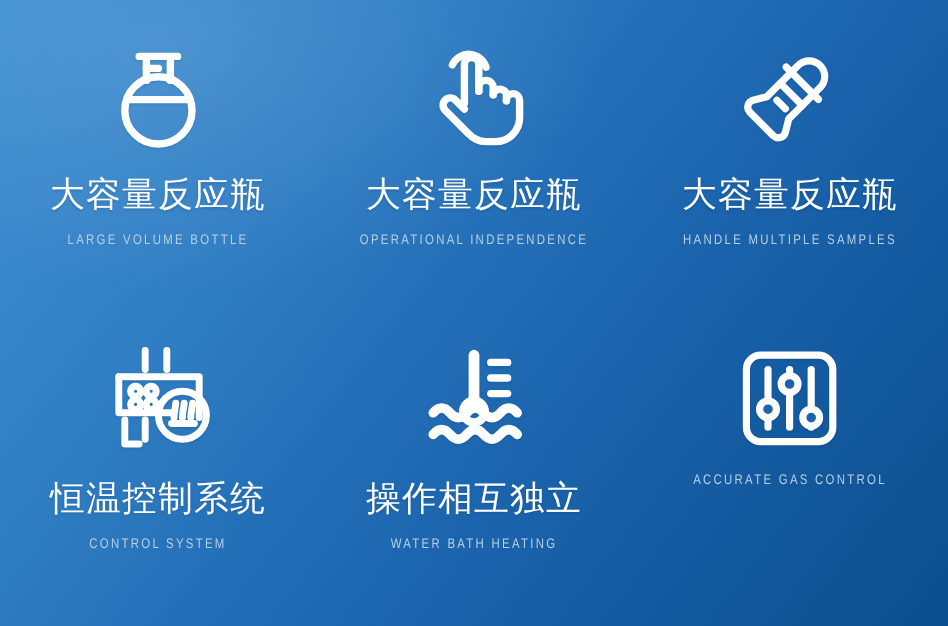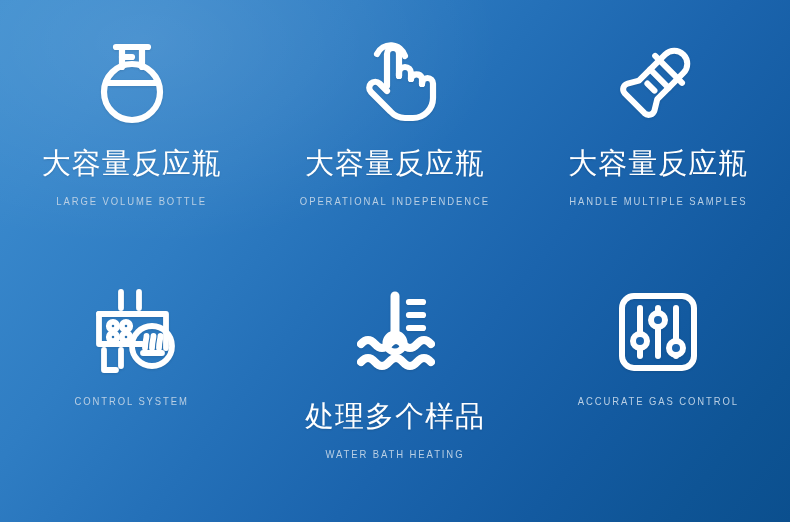--- a/index.html
+++ b/index.html
@@ -159,36 +159,37 @@
           <circle cx="44" cy="51" r="4.2"></circle>
           <line x1="39" y1="64" x2="39" y2="80"></line>
           <path d="M22 64 V84 H34"></path>
           <circle cx="70" cy="60" r="20"></circle>
           <path d="M61 67 H80"></path>
           <path d="M63 62 c0 -6 1.5 -9 1.5 -12"></path>
           <path d="M70 62 c0 -6 1.5 -9 1.5 -12"></path>
           <path d="M77 62 c0 -6 1.5 -9 1.5 -12"></path>
         </svg>
       </div>
+      <div class="title-cn">恒温控制系统</div>
       <div class="title-en">CONTROL SYSTEM</div>
     </div>
 
     <div class="feature row2">
       <div class="icon-wrap">
         <svg width="92" height="92" viewBox="0 0 92 92" fill="none" stroke="#ffffff" stroke-width="6.2" stroke-linecap="round" stroke-linejoin="round">
           <path d="M46 10 V46" stroke-width="9"></path>
           <circle cx="46" cy="57" r="9" stroke-width="7"></circle>
           <line x1="60" y1="16" x2="74" y2="16"></line>
           <line x1="60" y1="29" x2="74" y2="29"></line>
           <line x1="60" y1="42" x2="74" y2="42"></line>
           <path d="M12 58 q7 -8 14 0 t14 0 t14 0 t14 0 t14 0" stroke-width="8"></path>
           <path d="M12 76 q7 -8 14 0 t14 0 t14 0 t14 0 t14 0" stroke-width="8"></path>
         </svg>
       </div>
-      <div class="title-cn">处理多个样品</div>
+      <div class="title-cn">操作相互独立</div>
       <div class="title-en">WATER BATH HEATING</div>
     </div>
 
     <div class="feature row2">
       <div class="icon-wrap">
         <svg width="92" height="92" viewBox="0 0 92 92" fill="none" stroke="#ffffff" stroke-width="6" stroke-linecap="round" stroke-linejoin="round">
           <rect x="10" y="10" width="72" height="72" rx="12"></rect>
           <line x1="28" y1="22" x2="28" y2="70"></line>
           <line x1="46" y1="22" x2="46" y2="70"></line>
           <line x1="64" y1="22" x2="64" y2="70"></line>

